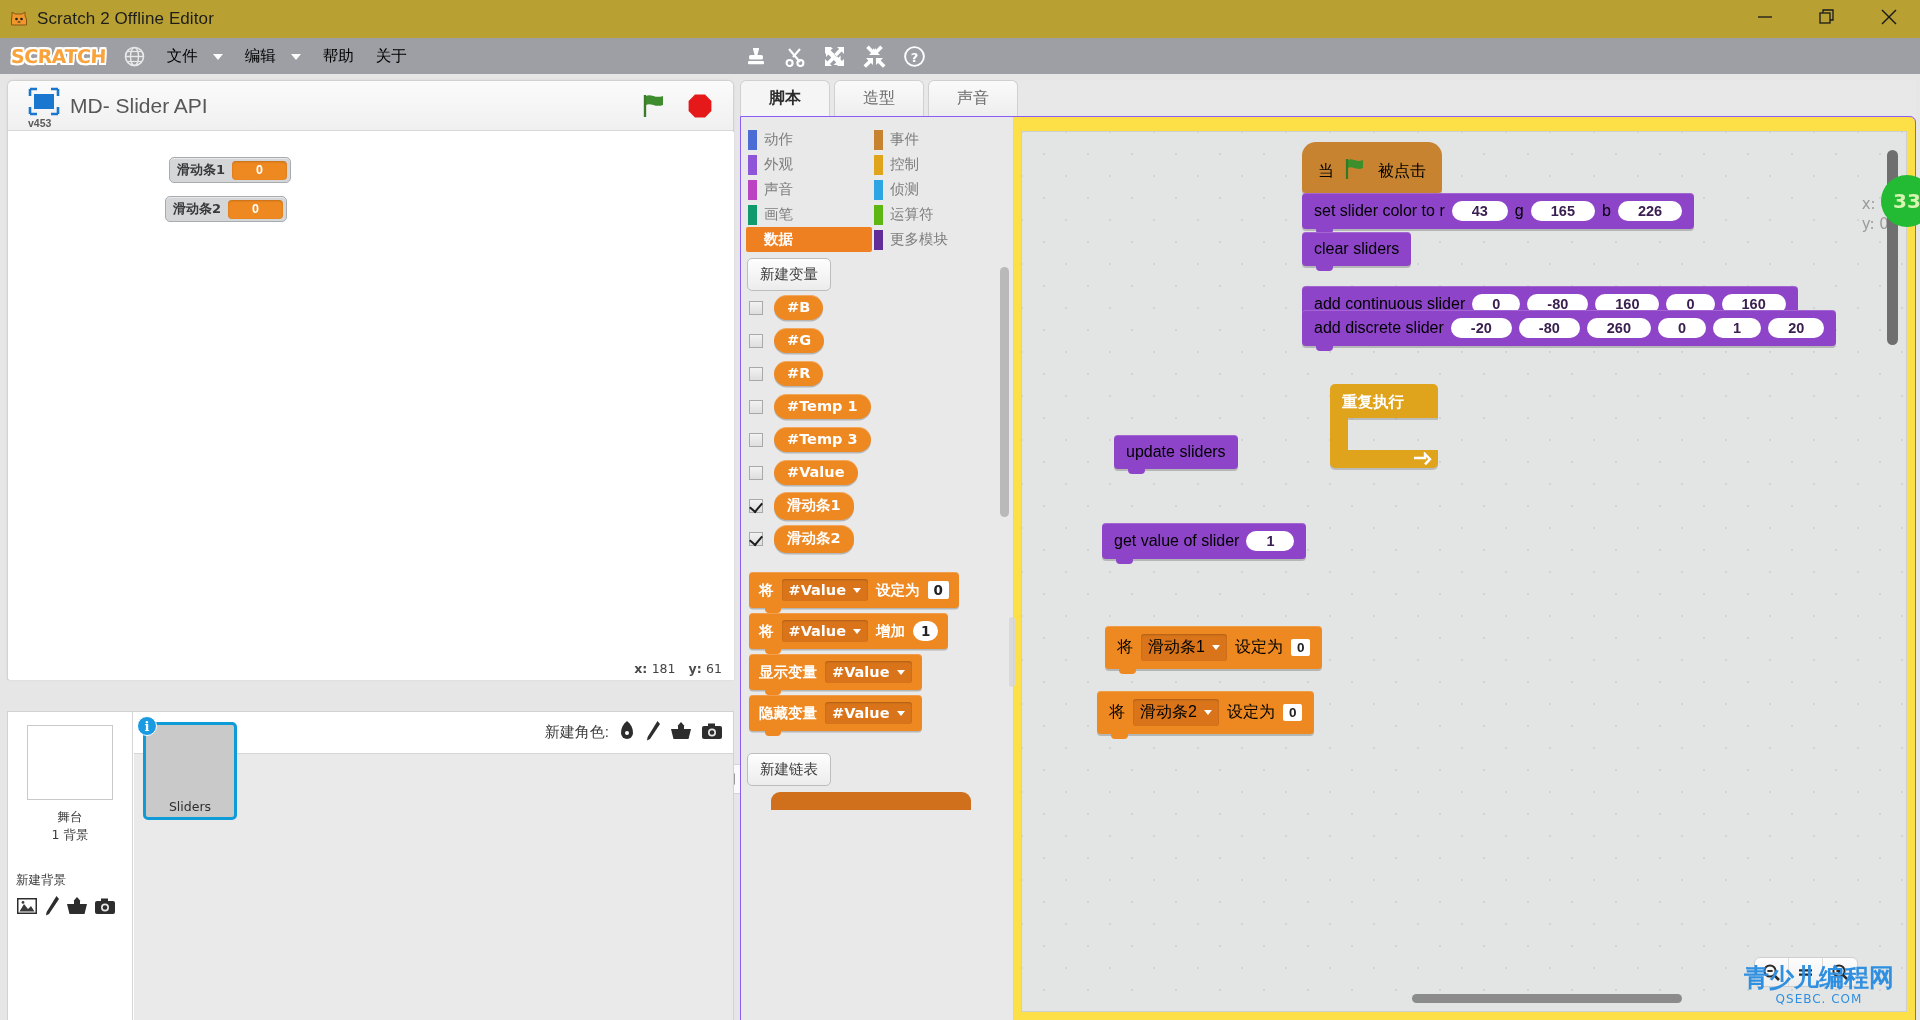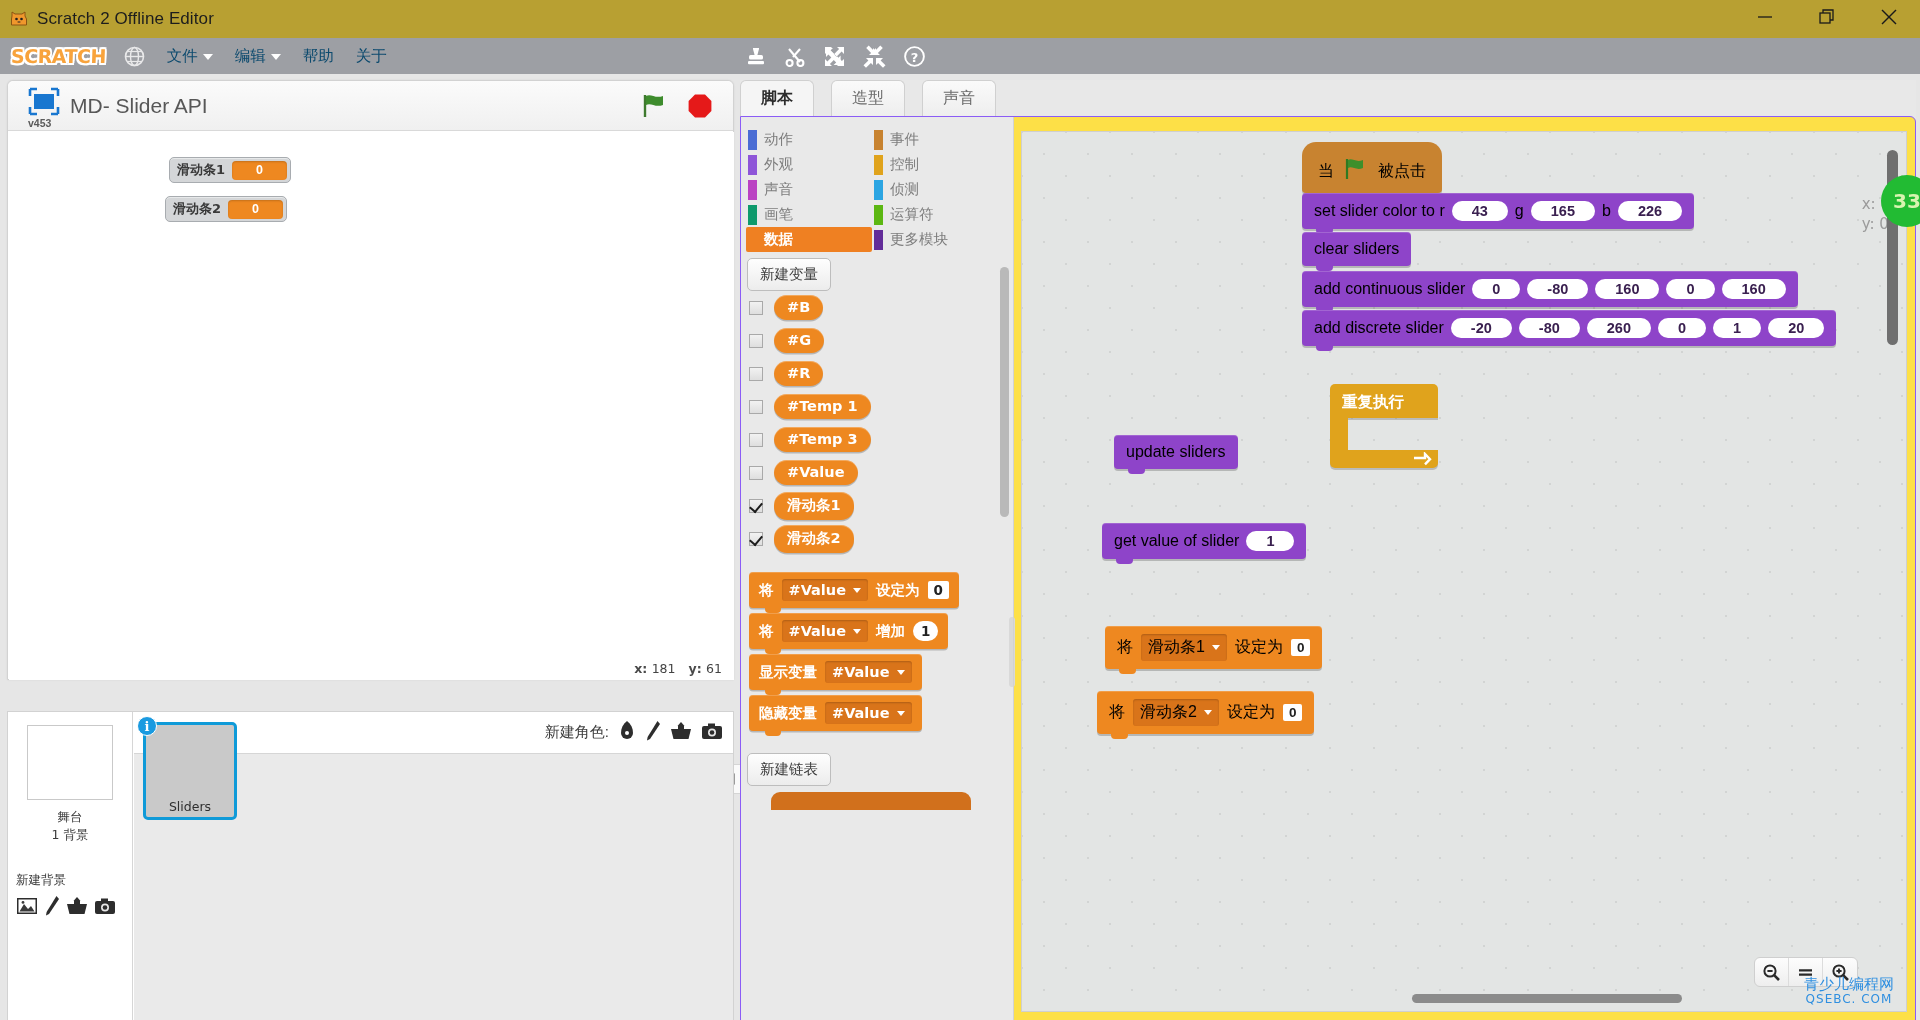--- a/index.html
+++ b/index.html
@@ -47,22 +47,22 @@
     letter-spacing: -0.5px;
     text-shadow:
       -1.6px -1.6px 0 #fff, 1.6px -1.6px 0 #fff,
       -1.6px 1.6px 0 #fff, 1.6px 1.6px 0 #fff,
       0 -1.8px 0 #fff, 0 1.8px 0 #fff,
       -1.8px 0 0 #fff, 1.8px 0 0 #fff;
     transform: skewX(-2deg);
   }
   #menubar .globe { margin-right: 22px; display:flex; align-items:center;}
   #menubar .mitem {
-    color: #0c4a6e; font-size: 15.5px; margin-right: 22px;
-    display: flex; align-items: center; gap: 5px; text-align: center;
+    color: #000000; font-size: 15.5px; margin-right: 22px;
+    display: flex; align-items: center; gap: 15px; text-align: center;
   }
   #menubar .caret {
     width: 0; height: 0; border-left: 5px solid transparent;
     border-right: 5px solid transparent; border-top: 6px solid #fff;
     margin-top: 2px;
   }
   #tool-icons {
     position: absolute; left: 745px; top: 0; height: 36px;
     display: flex; align-items: center; gap: 17px;
   }
@@ -175,23 +175,23 @@
     font-family:"DejaVu Serif", serif;
   }
 
   
   #editor {
     position: absolute; left: 740px; top: 6px; right: 4px; bottom: 2px;
     background: #e8e8e8;
   }
   #tabs { position:absolute; left:0; top:0; height:36px; display:flex; align-items:flex-end; }
   .tab {
-    height: 36px; padding: 0 20px; border: 1px solid #d0d0d0; border-bottom:none;
+    height: 36px; padding: 0 28px; border: 1px solid #d0d0d0; border-bottom:none;
     border-radius: 6px 6px 0 0; background: linear-gradient(#fafafa,#eeeeee);
-    display:flex; align-items:center; font-size:16px; color:#6d6d6d; margin-right:17px;
+    display:flex; align-items:center; font-size:16px; color:#6d6d6d; margin-right:4px;
   }
   .tab.active { background:#f5f5f5; color:#2c2c2c; font-weight:bold; }
   #tab-help-icon { position:absolute; right:2px; top:44px; width:34px;height:34px;
     background:#f3f3f3; border:1px solid #d4d4d4; border-bottom:none; border-radius:7px 7px 0 0;
     display:flex; align-items:center; justify-content:center; }
 
   #editor-body {
     position:absolute; left:0; top:36px; right:0; bottom:0;
     background:#fde047; border:1px solid #8b5cf6; border-radius:0 6px 0 0;
   }
@@ -332,21 +332,21 @@
     position:absolute; left: 390px; bottom: 8px; width: 270px; height:9px;
     background:#8b8b8b; border-radius:5px;
   }
   #script-vscroll {
     position:absolute; right: 8px; top: 18px; width: 11px; height: 195px;
     background:#6f6f6f; border-radius:6px;
   }
   #watermark {
     position:absolute; right: 12px; bottom: 4px; text-align:center; line-height:1.15;
   }
-  #watermark .wm1 { color:#2f8fe0; font-size:15px; font-weight:normal; font-family:"DejaVu Sans", sans-serif;}
+  #watermark .wm1 { color:#2f8fe0; font-size:25px; font-weight:bold; font-family:"DejaVu Sans", sans-serif;}
   #watermark .wm2 { color:#2f8fe0; font-size:12px; letter-spacing:1px; font-family:"DejaVu Sans", sans-serif;}
 </style>
 </head>
 <body>
 
 <div id="titlebar">
   <span class="cat-icon">
     <svg width="20" height="20" viewBox="0 0 20 20">
       <path d="M3 7 L3 3 L6 5 L13 5 L16 3 L16 7 L17.5 10 L17.5 16 L2.5 16 L2.5 10 Z" fill="#f0972c" stroke="#8a5412" stroke-width="1"></path>
       <circle cx="7.5" cy="10" r="1.3" fill="#222"></circle>
@@ -747,21 +747,21 @@
           <span>g</span>
           <span class="oval">165</span>
           <span>b</span>
           <span class="oval">226</span>
         </div>
 
         <div class="stackblk" style="left:280px; top:100px;">
           <span>clear sliders</span>
         </div>
 
-        <div class="stackblk" style="left:280px; top:139px;">
+        <div class="stackblk" style="left:280px; top:154px;">
           <span>add continuous slider</span>
           <span class="oval">0</span>
           <span class="oval">-80</span>
           <span class="oval">160</span>
           <span class="oval">0</span>
           <span class="oval">160</span>
         </div>
 
         <div class="stackblk" style="left:280px; top:178px;">
           <span>add discrete slider</span>

